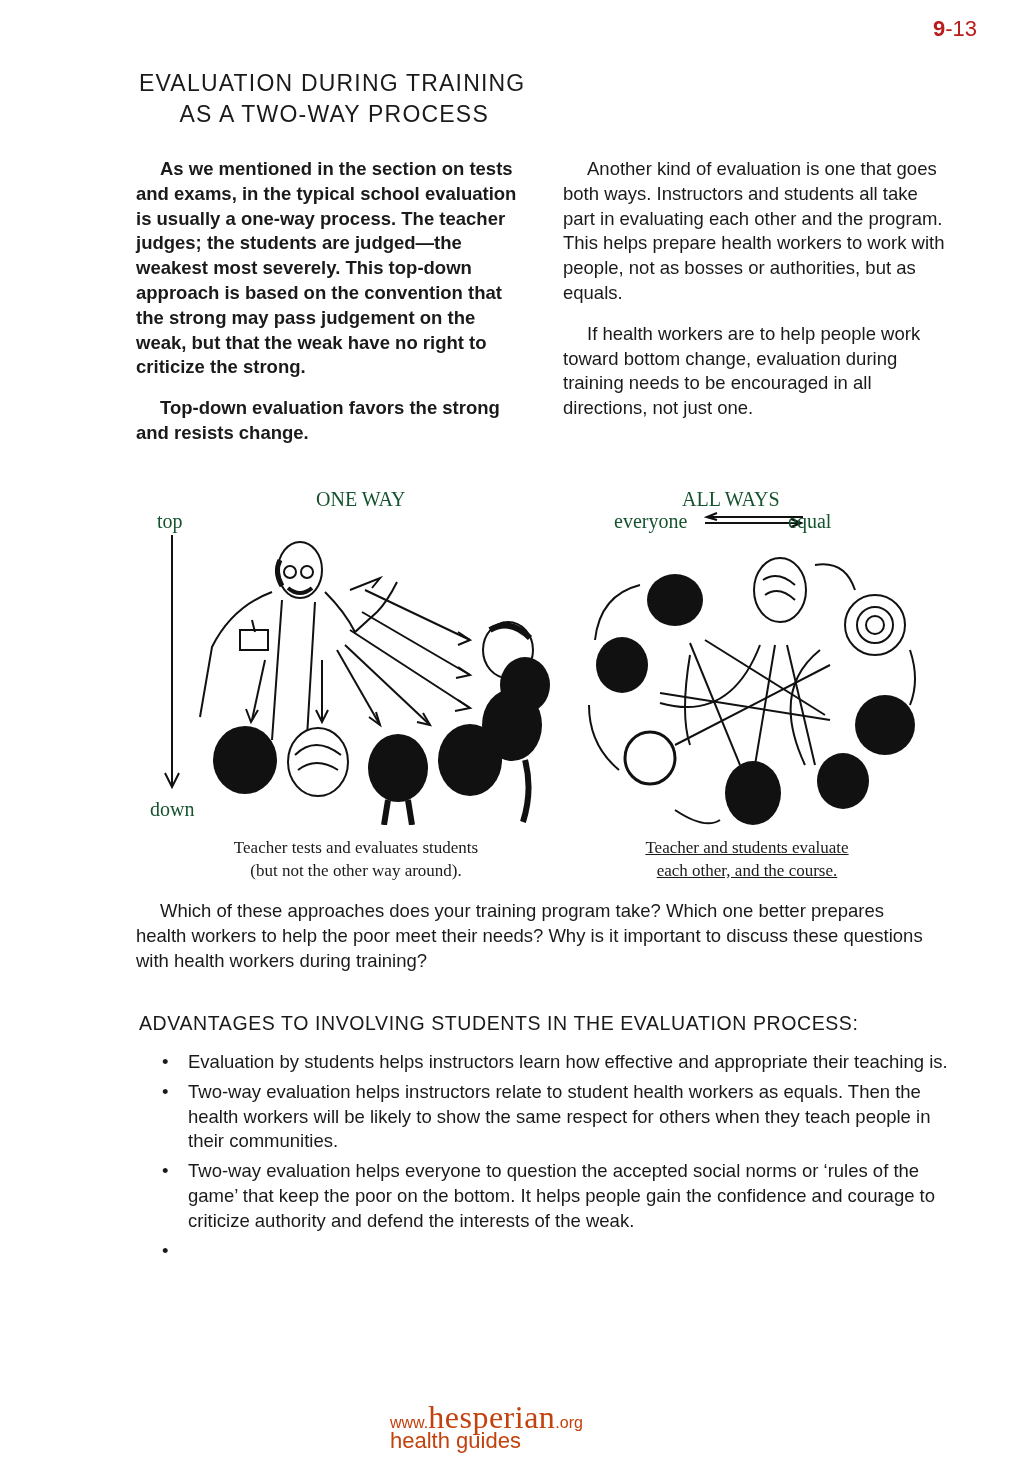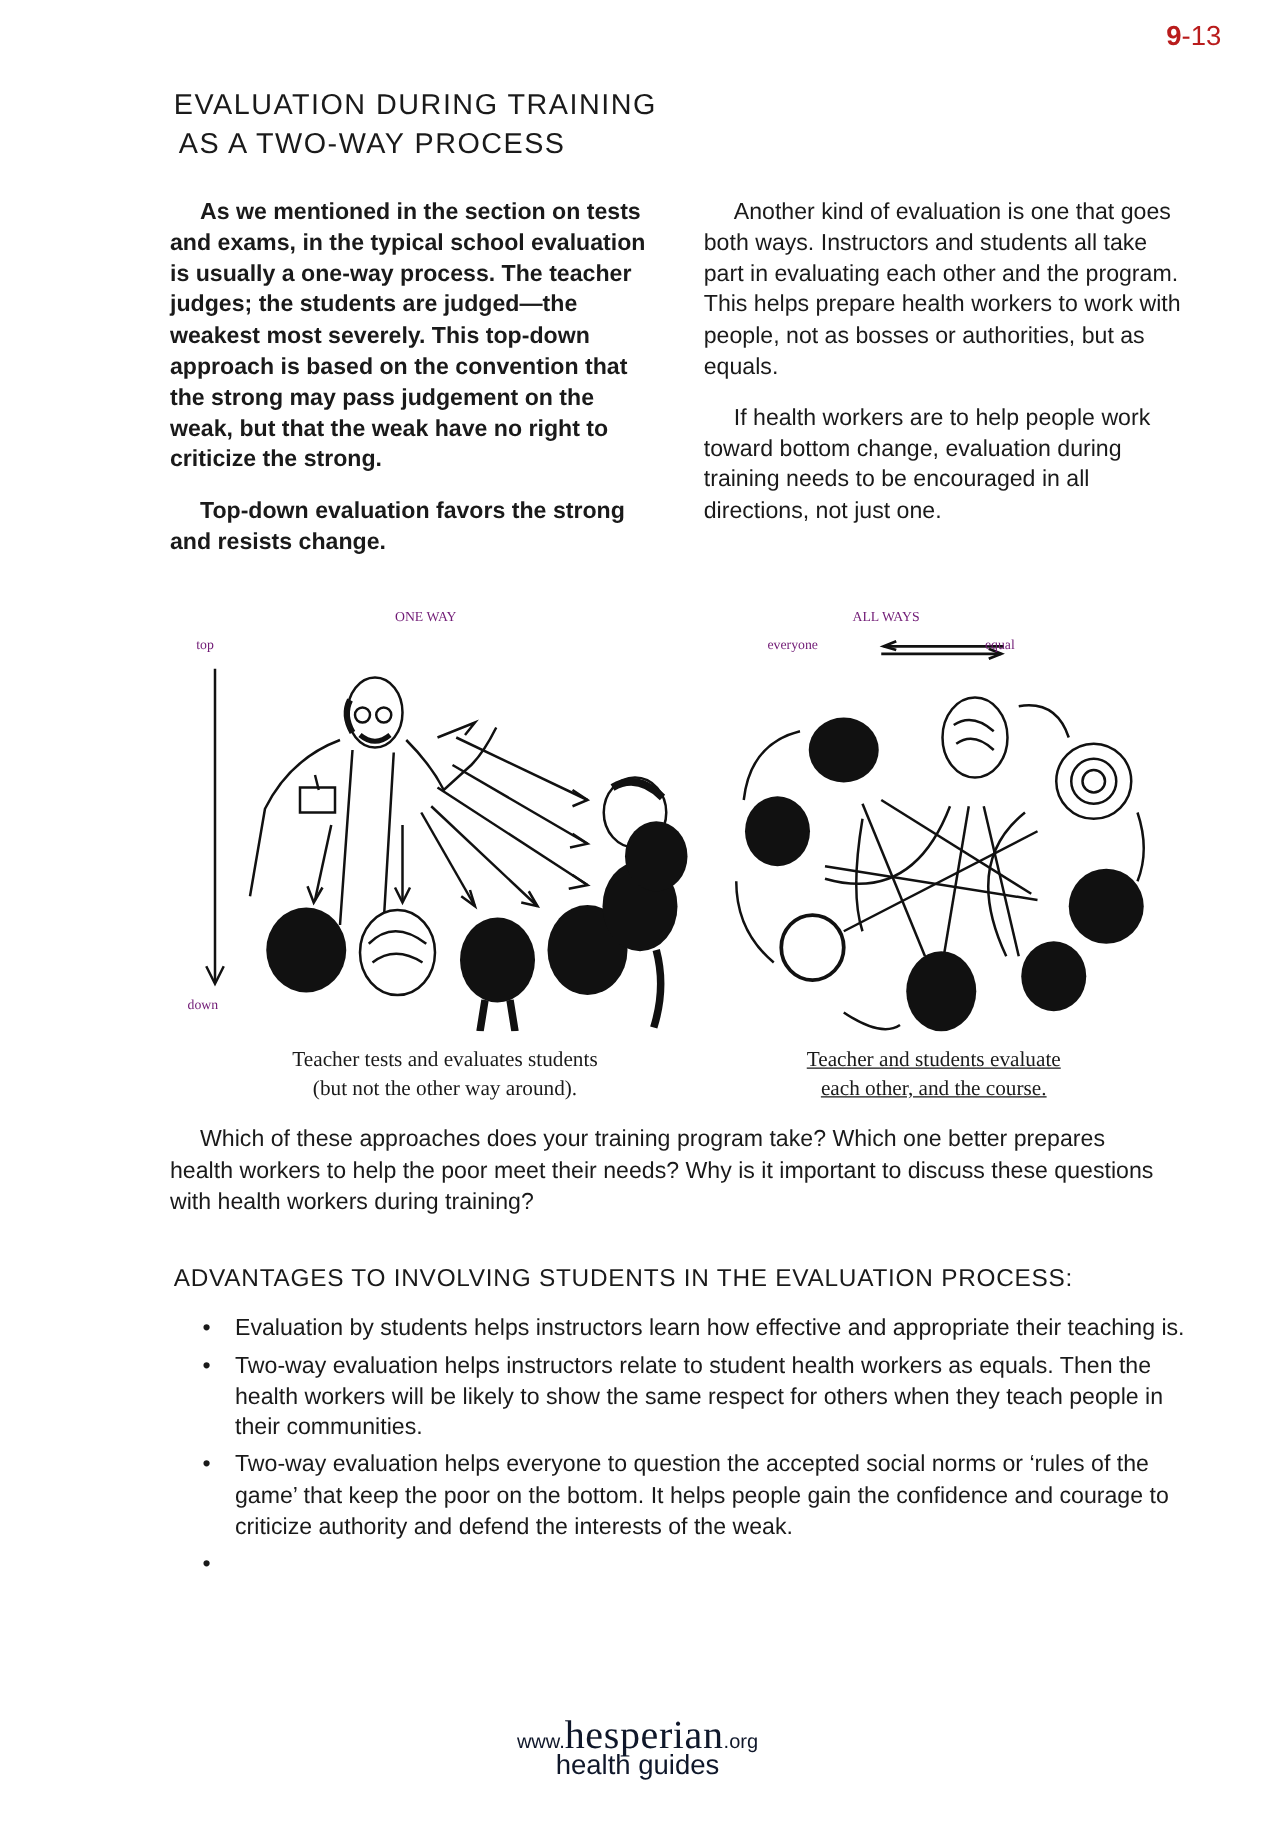--- a/index.html
+++ b/index.html
@@ -1,33 +1,33 @@
 <!DOCTYPE html>
 <html><head>
 <meta charset="utf-8">
 <style>
   html, body { margin: 0; padding: 0; background: #ffffff; }
   body { width: 1013px; height: 1463px; position: relative; overflow: hidden; color: #1a1a1a; font-family: "Liberation Sans", sans-serif; }
   .page-num { position: absolute; right: 36px; top: 16px; font-size: 22px; color: #b91c1c; }
   .page-num b { font-weight: bold; }
   .title { position: absolute; left: 139px; top: 68px; font-size: 23px; letter-spacing: 1.2px; line-height: 31px; font-weight: normal; margin: 0; }
   .title span { display: block; }
-  .title span.l2 { padding-left: 4px; }
+  .title span.l2 { padding-left: 4px; text-align: center; }
   .col { position: absolute; top: 157px; width: 390px; font-size: 18.5px; line-height: 24.8px; }
   .col p { margin: 0 0 16px 0; text-indent: 24px; }
   .col-left { left: 136px; font-weight: bold; }
   .col-right { left: 563px; width: 390px; }
-  .fig-label { position: absolute; font-family: "Liberation Serif", serif; font-size: 11px; color: #701a75; }
+  .fig-label { position: absolute; font-family: "Liberation Serif", serif; font-size: 20px; color: #14532d; }
   .caption { position: absolute; font-family: "Liberation Serif", serif; font-size: 17px; line-height: 23px; text-align: center; }
   .question { position: absolute; left: 136px; top: 899px; width: 800px; font-size: 18.5px; line-height: 24.8px; text-indent: 24px; margin: 0; }
   .adv-heading { position: absolute; left: 139px; top: 1012px; font-size: 19.5px; letter-spacing: 0.6px; margin: 0; font-weight: normal; }
   .adv-list { position: absolute; left: 162px; top: 1050px; width: 790px; margin: 0; padding: 0; list-style: none; font-size: 18.5px; line-height: 24.8px; }
   .adv-list li { position: relative; padding-left: 26px; margin-bottom: 5px; }
   .adv-list li .bullet { position: absolute; left: 0; top: 0; }
-  .footer { position: absolute; left: 390px; top: 1373px; width: 240px; text-align: center; color: #0f172a; }
+  .footer { position: absolute; left: 390px; top: 1403px; width: 240px; color: #c2410c; }
   .footer .www { font-size: 16px; font-family: "Liberation Sans", sans-serif; }
   .footer .brand { font-family: "Liberation Serif", serif; font-size: 32px; letter-spacing: 0.5px; }
   .footer .org { font-size: 16px; font-family: "Liberation Sans", sans-serif; }
   .footer .line1 { line-height: 28px; }
   .footer .line2 { font-size: 22px; line-height: 16px; margin-top: -4px; }
   svg { position: absolute; }
 </style>
 </head>
 <body>
 

